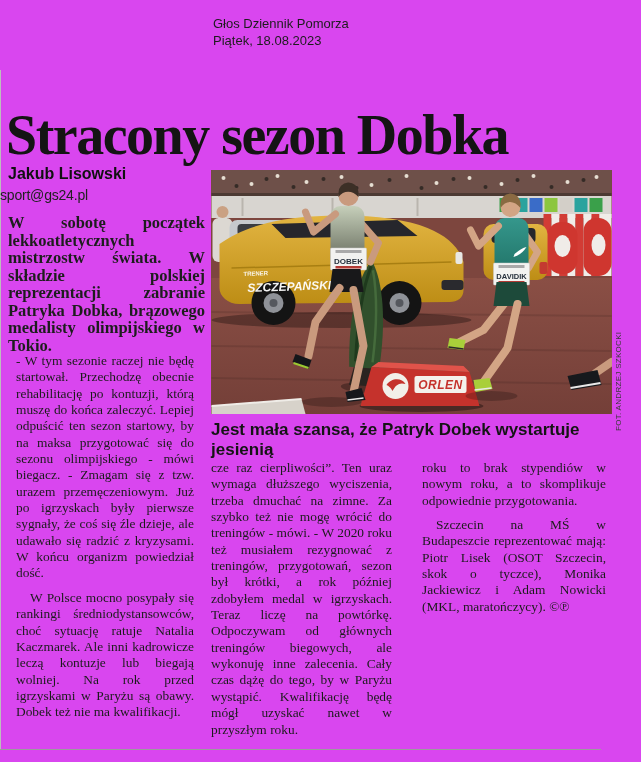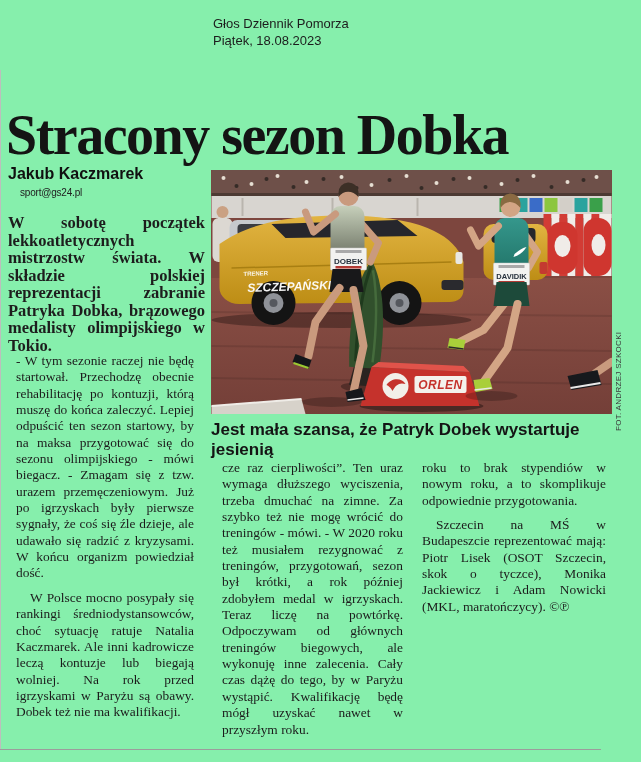--- a/index.html
+++ b/index.html
@@ -1,29 +1,29 @@
 <!DOCTYPE html>
 <html lang="pl"><head>
 <meta charset="utf-8">
 <style>
   html,body{margin:0;padding:0;background:#ffffff;}
   body{width:641px;height:762px;overflow:hidden;position:relative;}
-  .page{position:absolute;inset:0;background:#86efac;font-family:"Liberation Serif",serif;color:#1a1a1a;text-decoration:underline;}
+  .page{position:absolute;inset:0;background:#d946ef;font-family:"Liberation Serif",serif;color:#1a1a1a;text-decoration:underline;}
   .rule-left{position:absolute;left:0;top:70px;width:1px;height:679px;background:#bdbdbd;}
   .rule-bottom{position:absolute;left:0;top:749px;width:601px;height:1px;background:#9c9c9c;}
   .masthead{position:absolute;left:213px;top:16px;font-family:"Liberation Sans",sans-serif;font-size:13px;line-height:1.3;color:#1c1c1c;}
   .headline{position:absolute;left:6px;top:68px;font-family:"Liberation Serif",serif;font-weight:700;font-size:56px;line-height:1.05;letter-spacing:-1.5px;color:#141414;white-space:nowrap;}
   .byline-name{position:absolute;left:8px;top:165px;font-family:"Liberation Sans",sans-serif;font-weight:700;font-size:16px;color:#101010;}
-  .byline-email{position:absolute;left:20px;top:187px;font-family:"Liberation Sans",sans-serif;font-size:10px;letter-spacing:-.2px;color:#212121;}
+  .byline-email{position:absolute;left:0;top:187px;font-family:"Liberation Sans",sans-serif;font-size:14px;letter-spacing:-.2px;color:#212121;}
   .lead{position:absolute;left:8px;top:214px;width:197px;font-weight:700;font-size:16.5px;line-height:17.5px;text-align:justify;hyphens:auto;color:#1d1d1d;}
   .col{position:absolute;font-size:13.4px;line-height:16.35px;text-align:justify;hyphens:auto;color:#1b1b1b;}
   .col p{margin:8px;}
   .col p + p{text-indent:14px;}
   .col1{left:8px;top:345px;width:194px;height:402px;overflow:hidden;}
-  .col2{left:214px;top:452px;width:197px;height:295px;overflow:hidden;}
+  .col2{left:203px;top:452px;width:197px;height:295px;overflow:hidden;}
   .col3{left:414px;top:452px;width:200px;height:295px;overflow:hidden;}
   .photo{position:absolute;left:211px;top:170px;width:401px;height:244px;overflow:hidden;background:#7d463e;}
   .caption{position:absolute;left:211px;top:420px;width:404px;font-family:"Liberation Sans",sans-serif;font-weight:700;font-size:17px;color:#141414;}
   .credit{position:absolute;left:614px;top:431px;transform:rotate(-90deg);transform-origin:0 0;font-family:"Liberation Sans",sans-serif;font-size:8px;letter-spacing:.3px;color:#3a3a3a;white-space:nowrap;}
   svg text{font-family:"Liberation Sans",sans-serif;}
 </style>
 </head>
 <body>
 
 <div class="page">
@@ -31,21 +31,21 @@
   <div class="rule-left"></div>
   <div class="rule-bottom"></div>
 
   <div class="masthead">
     <div>Głos Dziennik Pomorza</div>
     <div>Piątek, 18.08.2023</div>
   </div>
 
   <h1 class="headline">Stracony sezon Dobka</h1>
 
-  <div class="byline-name">Jakub Kaczmarek</div>
+  <div class="byline-name">Jakub Lisowski</div>
   <div class="byline-email">sport@gs24.pl</div>
 
   <div class="lead" lang="pl">W sobotę początek lekkoatletycznych mistrzostw świata. W składzie polskiej reprezentacji zabranie Patryka Dobka, brązowego medalisty olimpijskiego w Tokio.</div>
 
   <div class="col col1" lang="pl">
       <p>- W tym sezonie raczej nie będę startował. Przechodzę obecnie rehabilitację po kontuzji, którą muszę do końca zaleczyć. Lepiej odpuścić ten sezon startowy, by na maksa przygotować się do sezonu olimpijskiego - mówi biegacz. - Zmagam się z tzw. urazem przemęczeniowym. Już po igrzyskach były pierwsze sygnały, że coś się źle dzieje, ale udawało się radzić z kryzysami. W końcu organizm powiedział dość.</p>
       <p>W Polsce mocno posypały się rankingi średniodystansowców, choć sytuację ratuje Natalia Kaczmarek. Ale inni kadrowicze leczą kontuzje lub biegają wolniej. Na rok przed igrzyskami w Paryżu są obawy. Dobek też nie ma kwalifikacji.</p>
     </div>
   <div class="col col2" lang="pl">
       <p>cze raz cierpliwości”. Ten uraz wymaga dłuższego wyciszenia, trzeba dmuchać na zimne. Za szybko też nie mogę wrócić do treningów - mówi. - W 2020 roku też musiałem rezygnować z treningów, przygotowań, sezon był krótki, a rok później zdobyłem medal w igrzyskach. Teraz liczę na powtórkę. Odpoczywam od głównych treningów biegowych, ale wykonuję inne zalecenia. Cały czas dążę do tego, by w Paryżu wystąpić. Kwalifikację będę mógł uzyskać nawet w przyszłym roku.</p>

